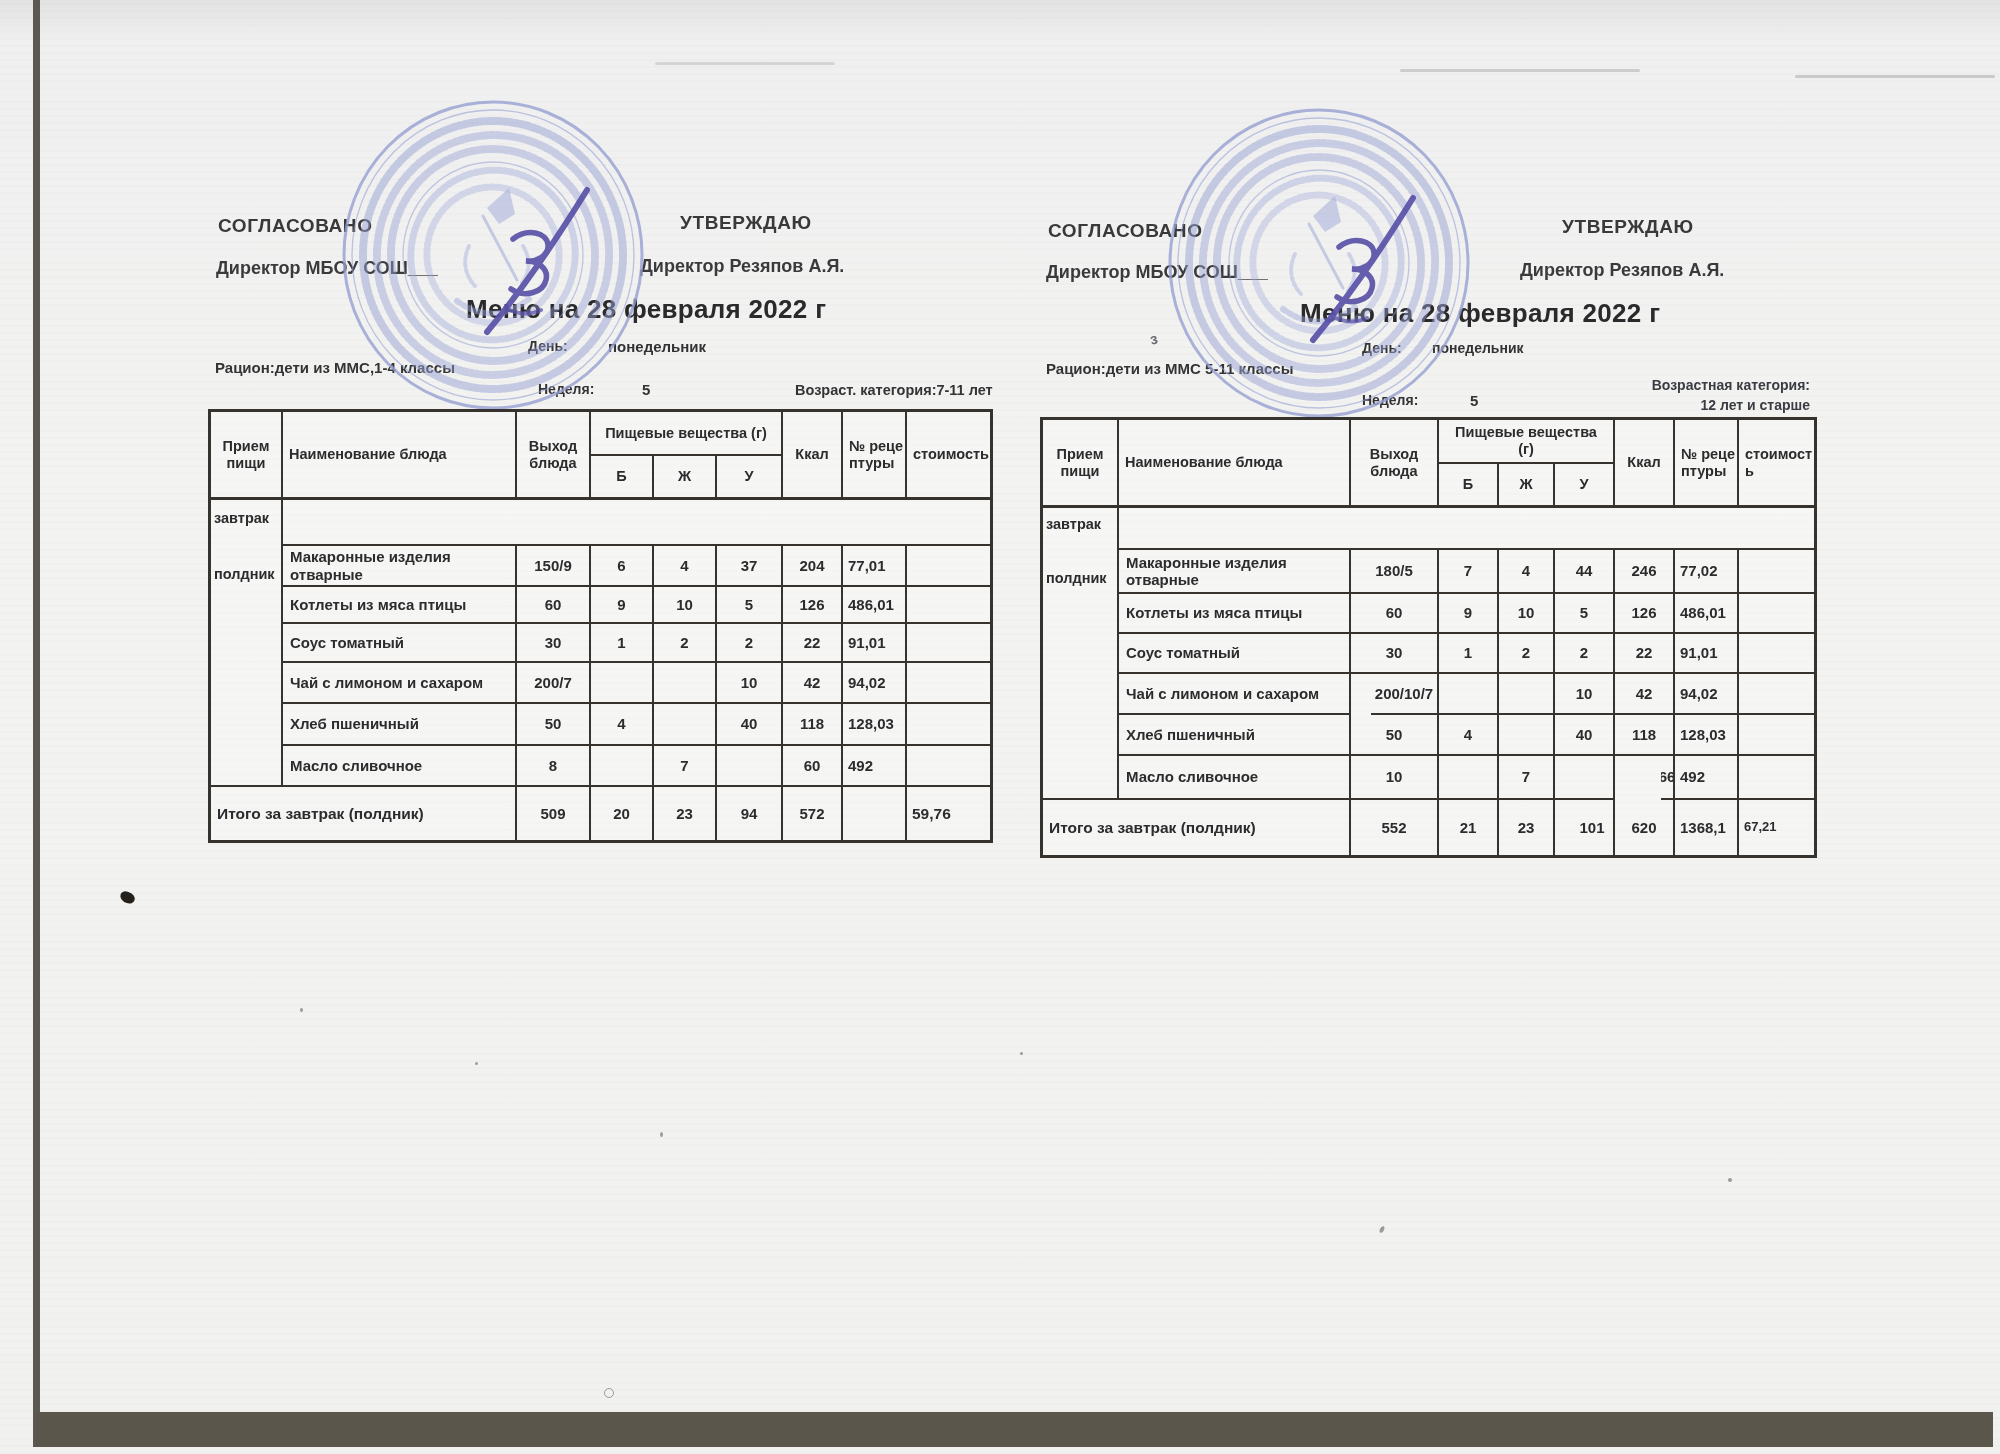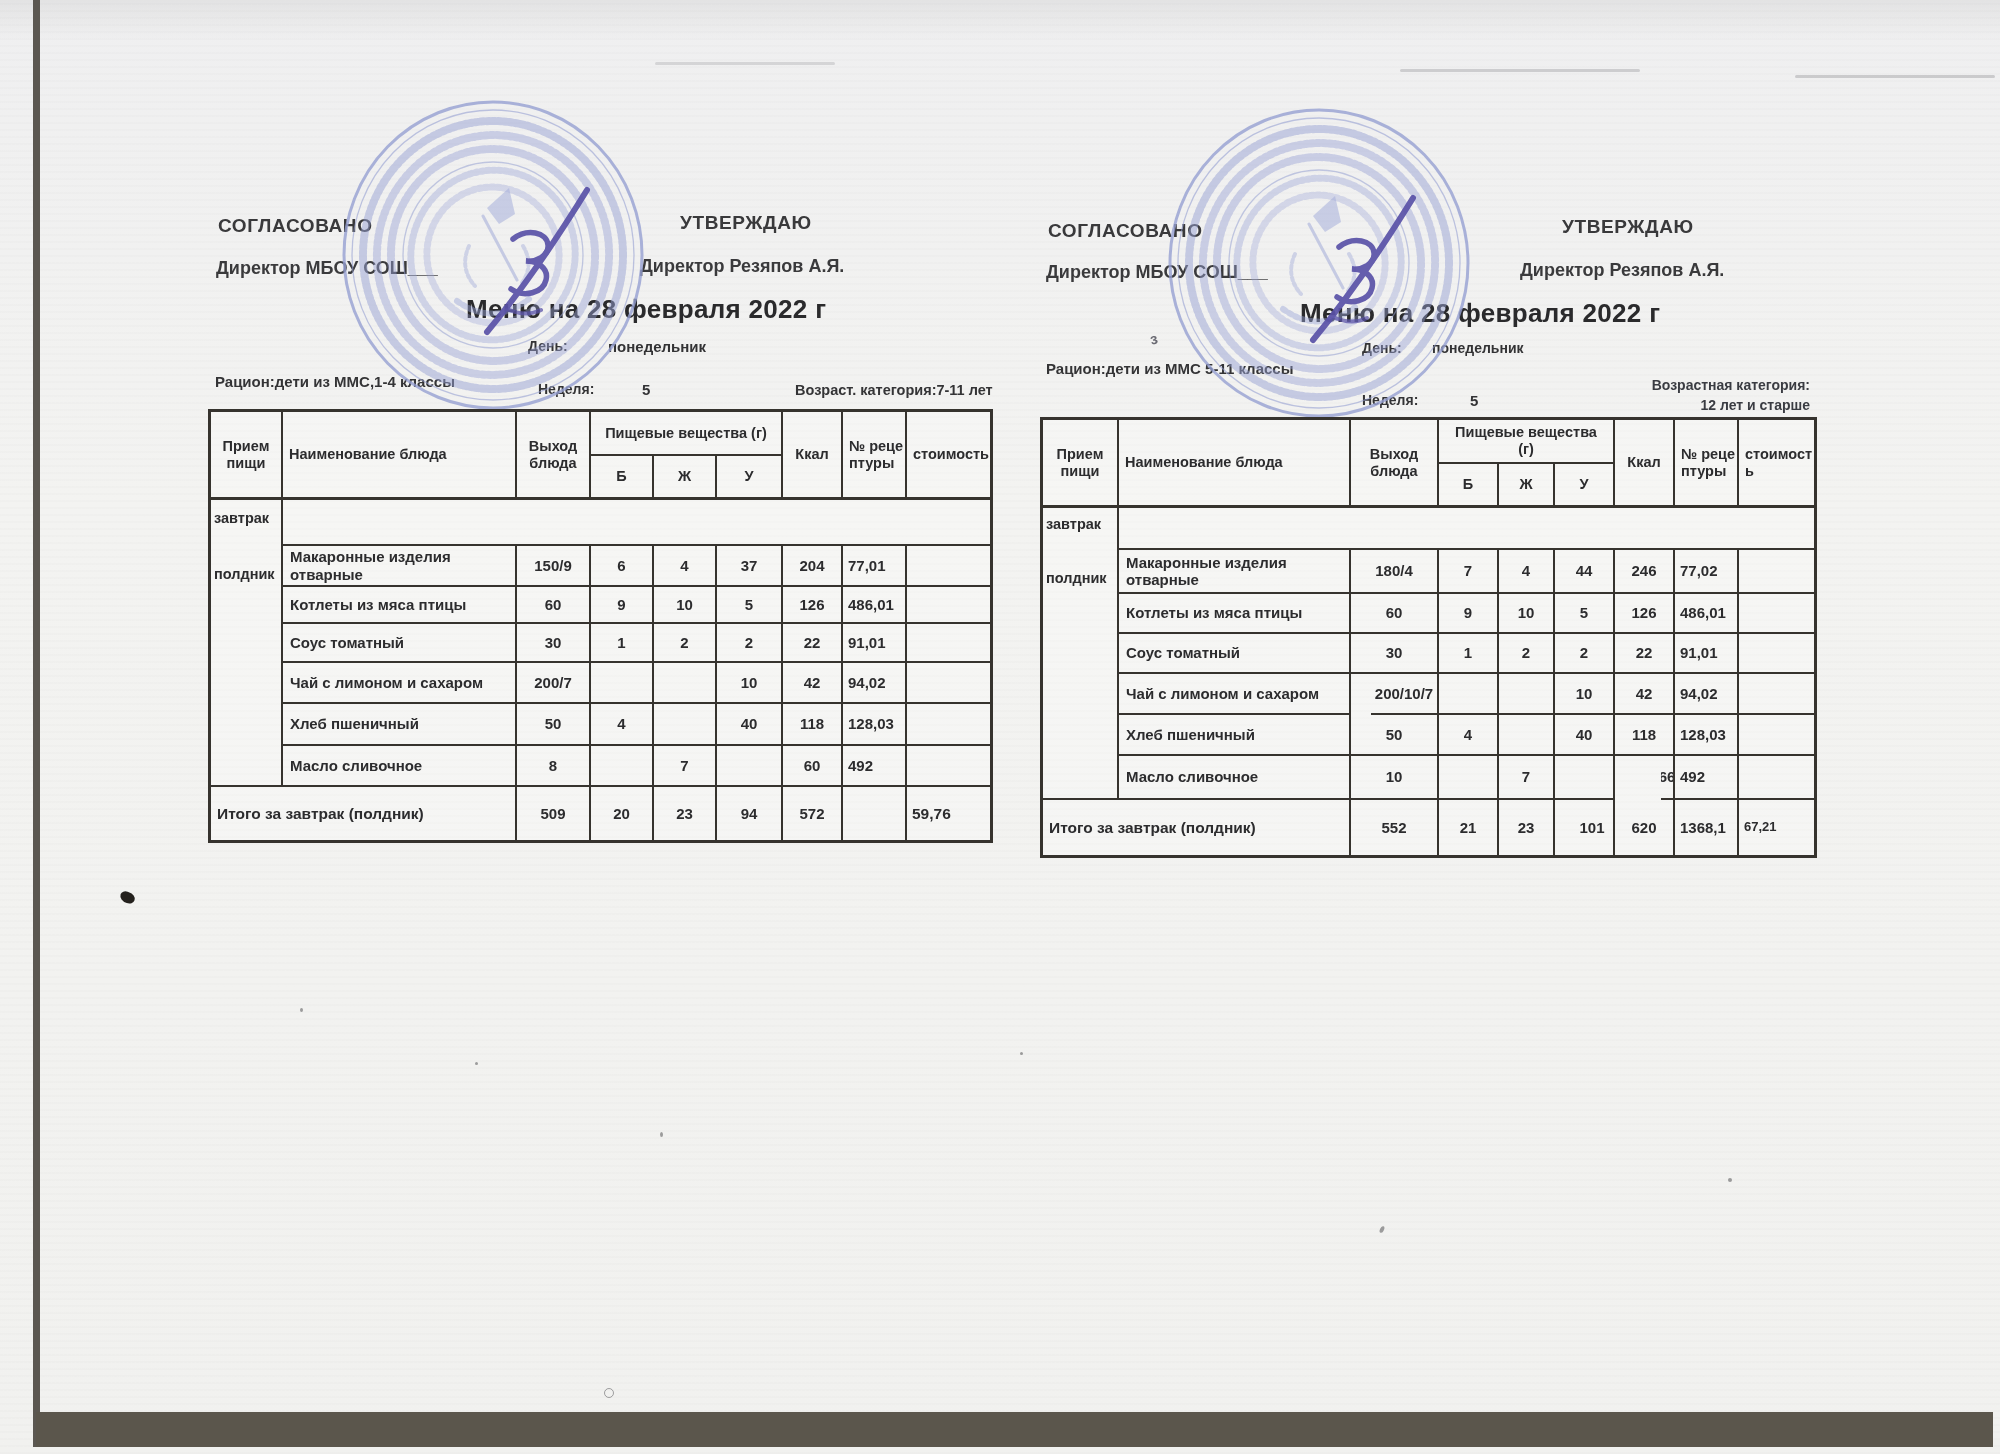--- a/index.html
+++ b/index.html
@@ -78,21 +78,21 @@
   <div class="ink-mark" style="left:1150px;top:330px;">з</div>
 
   <section>
     <div class="abs lbl-caps" style="left:218px;top:215px;">СОГЛАСОВАНО</div>
     <div class="abs lbl-line" style="left:216px;top:258px;">Директор МБОУ СОШ___</div>
     <div class="abs lbl-caps" style="left:680px;top:212px;">УТВЕРЖДАЮ</div>
     <div class="abs lbl-line" style="left:640px;top:256px;">Директор Резяпов А.Я.</div>
     <div class="abs doc-title" style="left:424px;top:294px;">Меню на 28 февраля 2022 г</div>
     <div class="abs kv-label" style="left:528px;top:338px;">День:</div>
     <div class="abs kv-value" style="left:608px;top:338px;">понедельник</div>
-    <div class="abs ration" style="left:215px;top:373px;">Рацион:дети из ММС,1-4 классы</div>
+    <div class="abs ration" style="left:215px;top:359px;">Рацион:дети из ММС,1-4 классы</div>
     <div class="abs kv-label" style="left:538px;top:381px;">Неделя:</div>
     <div class="abs kv-value" style="left:642px;top:381px;font-weight:700;">5</div>
     <div class="abs agecat" style="left:795px;top:380px;">Возраст. категория:7-11 лет</div>
 
     <div class="stamp" style="left:337px;top:96px;">
       <svg width="312" height="318" viewBox="0 0 312 318">
         <g fill="none" stroke-linecap="round">
           <ellipse cx="156" cy="159" rx="149" ry="153" stroke="#96a0d2" stroke-width="3" opacity="0.8"></ellipse>
           <ellipse cx="156" cy="159" rx="141" ry="145" stroke="#96a0d2" stroke-width="1.3" opacity="0.6"></ellipse>
           <ellipse cx="156" cy="159" rx="130" ry="134" stroke="#98a2d4" stroke-width="8" opacity="0.5" stroke-dasharray="2.5 3.2"></ellipse>
@@ -251,21 +251,21 @@
       <div class="c h hb h-left wrapany" style="grid-area:1/8/3/9;">№ рецептуры</div>
       <div class="c h hb h-left wrapany nr" style="grid-area:1/9/3/10;">стоимость</div>
 
       <div class="c mealcell" style="grid-area:3/1/10/2;">
         <span style="top:8px;">завтрак</span>
         <span style="top:62px;">полдник</span>
       </div>
       <div class="c nr" style="grid-area:3/2/4/10;"></div>
 
       <div class="c dishc" style="grid-area:4/2;">Макаронные изделия отварные</div>
-      <div class="c num" style="grid-area:4/3;">180/4</div>
+      <div class="c num" style="grid-area:4/3;">180/5</div>
       <div class="c num" style="grid-area:4/4;">7</div>
       <div class="c num" style="grid-area:4/5;">4</div>
       <div class="c num" style="grid-area:4/6;">44</div>
       <div class="c num" style="grid-area:4/7;">246</div>
       <div class="c recipev" style="grid-area:4/8;">77,02</div>
       <div class="c nr" style="grid-area:4/9;"></div>
 
       <div class="c dishc" style="grid-area:5/2;">Котлеты из мяса птицы</div>
       <div class="c num" style="grid-area:5/3;">60</div>
       <div class="c num" style="grid-area:5/4;">9</div>

